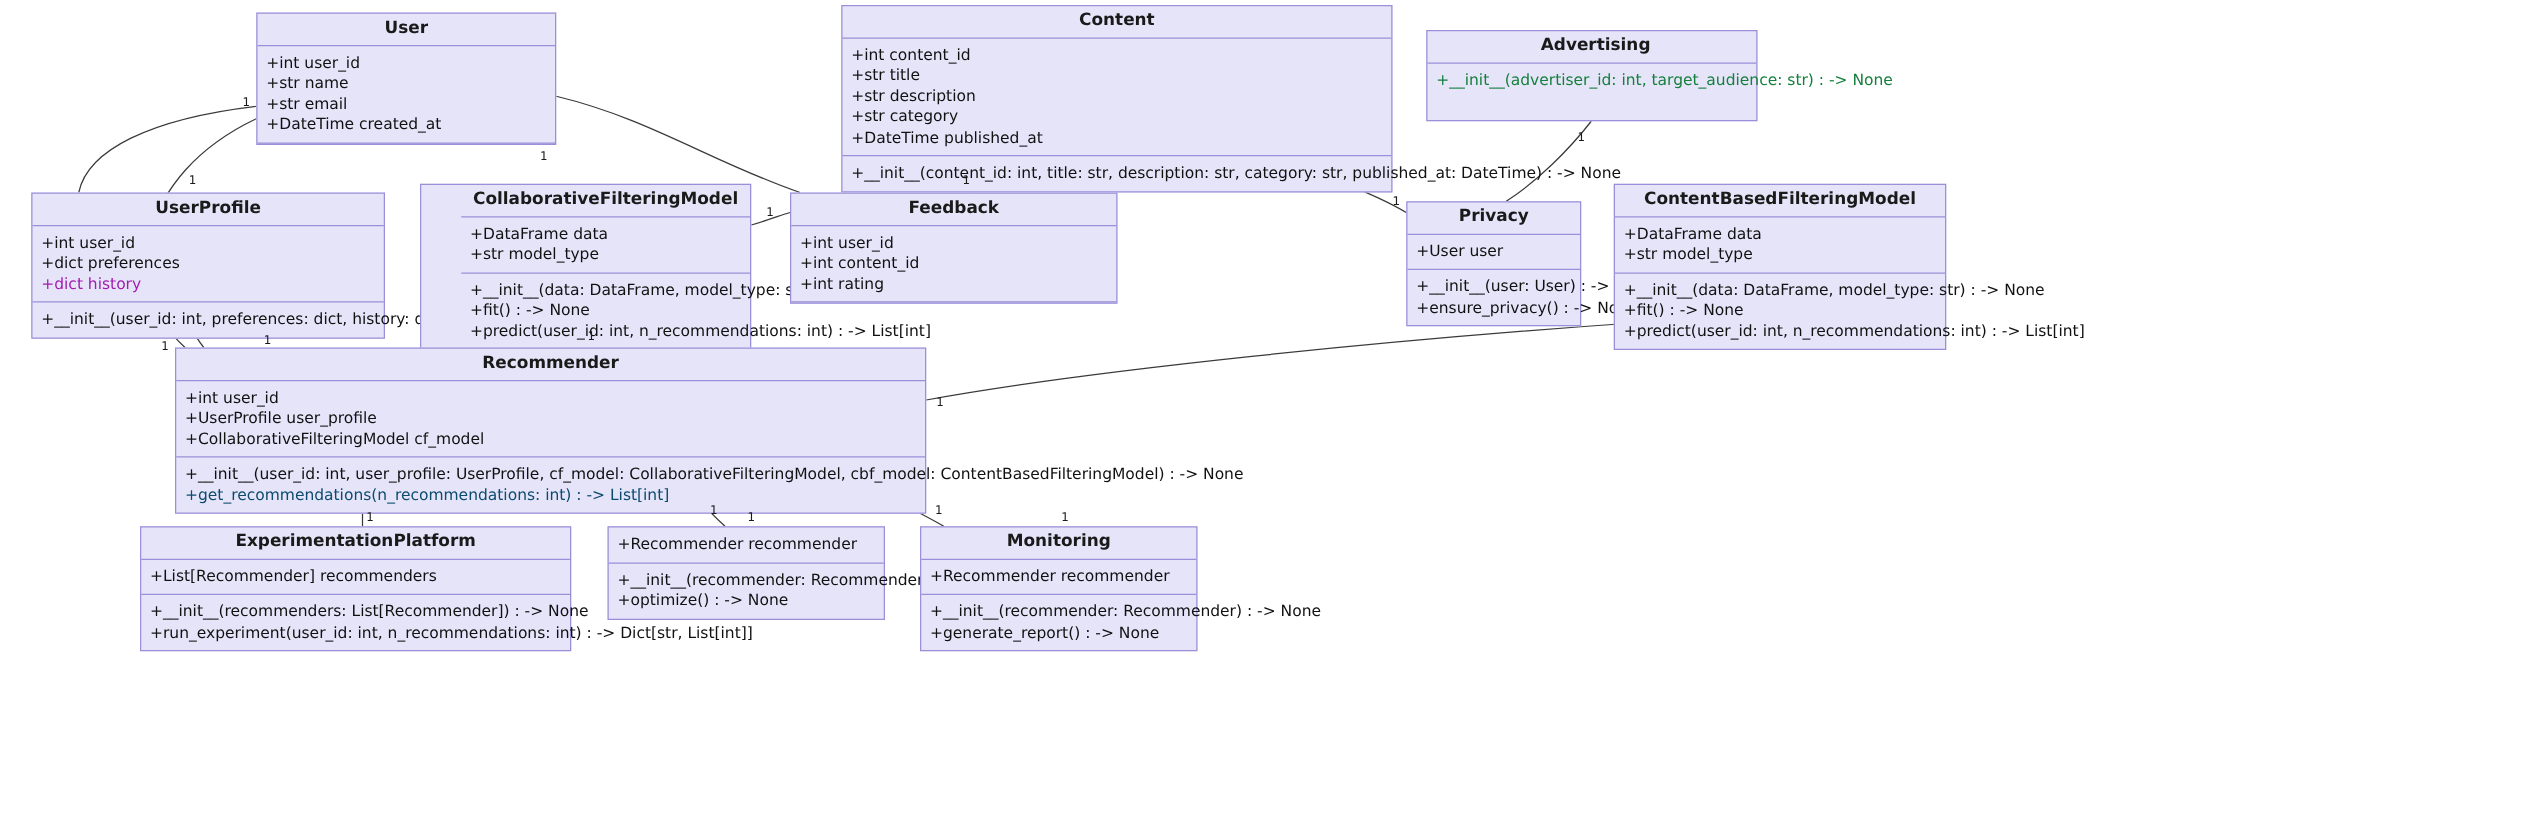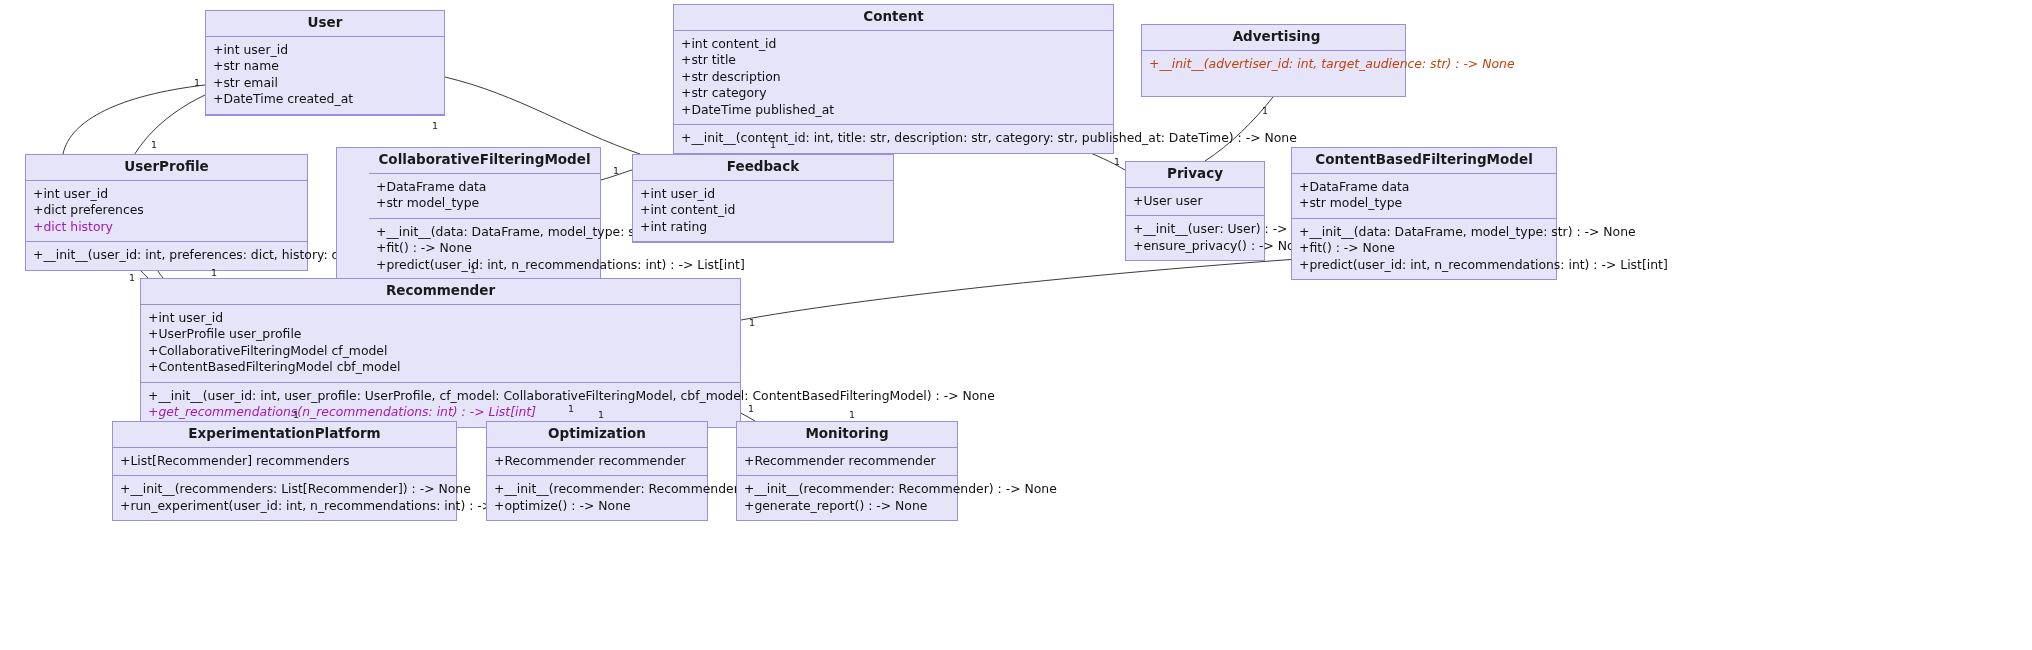--- a/index.html
+++ b/index.html
@@ -98,21 +98,21 @@
         <div class="uml-row" style="color: rgb(17, 17, 17);">+str category</div>
         <div class="uml-row" style="color: rgb(17, 17, 17);">+DateTime published_at</div>
       </div>
       <div class="uml-section uml-methods">
         <div class="uml-row" style="color: rgb(17, 17, 17);">+__init__(content_id: int, title: str, description: str, category: str, published_at: DateTime) : -&gt; None</div>
       </div>
     </div>
     <div class="uml-class" style="left: 1141px; top: 24px; width: 265px; min-height: 73px; background: rgb(230, 228, 249); border-color: rgb(154, 143, 216);">
       <div class="uml-title" style="border-bottom-color: rgb(154, 143, 216); padding-left: 12px;">Advertising</div>
       <div class="uml-section uml-methods">
-        <div class="uml-row" style="color: #c2410c; font-style: italic;">+__init__(advertiser_id: int, target_audience: str) : -&gt; None</div>
+        <div class="uml-row" style="color: #15803d;">+__init__(advertiser_id: int, target_audience: str) : -&gt; None</div>
       </div>
     </div>
     <div class="uml-class" style="left: 25px; top: 154px; width: 283px; min-height: 88px; background: rgb(230, 228, 249); border-color: rgb(154, 143, 216);">
       <div class="uml-title" style="border-bottom-color: rgb(154, 143, 216);">UserProfile</div>
       <div class="uml-section uml-attrs" style="border-bottom-color: rgb(154, 143, 216);">
         <div class="uml-row" style="color: rgb(17, 17, 17);">+int user_id</div>
         <div class="uml-row" style="color: rgb(17, 17, 17);">+dict preferences</div>
         <div class="uml-row" style="color: #a21caf;">+dict history</div>
       </div>
       <div class="uml-section uml-methods">
@@ -160,39 +160,37 @@
         <div class="uml-row" style="color: rgb(17, 17, 17);">+fit() : -&gt; None</div>
         <div class="uml-row" style="color: rgb(17, 17, 17);">+predict(user_id: int, n_recommendations: int) : -&gt; List[int]</div>
       </div>
     </div>
     <div class="uml-class" style="left: 140px; top: 278px; width: 601px; min-height: 113px; background: rgb(230, 228, 249); border-color: rgb(154, 143, 216);">
       <div class="uml-title" style="border-bottom-color: rgb(154, 143, 216);">Recommender</div>
       <div class="uml-section uml-attrs" style="border-bottom-color: rgb(154, 143, 216);">
         <div class="uml-row" style="color: rgb(17, 17, 17);">+int user_id</div>
         <div class="uml-row" style="color: rgb(17, 17, 17);">+UserProfile user_profile</div>
         <div class="uml-row" style="color: rgb(17, 17, 17);">+CollaborativeFilteringModel cf_model</div>
-        <div class="uml-row" style="color: rgb(17, 17, 17);">+ContentBasedFilteringModel cbf_model</div>
       </div>
       <div class="uml-section uml-methods">
         <div class="uml-row" style="color: rgb(17, 17, 17);">+__init__(user_id: int, user_profile: UserProfile, cf_model: CollaborativeFilteringModel, cbf_model: ContentBasedFilteringModel) : -&gt; None</div>
-        <div class="uml-row" style="color: #a21caf; font-style: italic;">+get_recommendations(n_recommendations: int) : -&gt; List[int]</div>
+        <div class="uml-row" style="color: #0c4a6e;">+get_recommendations(n_recommendations: int) : -&gt; List[int]</div>
       </div>
     </div>
     <div class="uml-class" style="left: 112px; top: 421px; width: 345px; min-height: 74px; background: rgb(230, 228, 249); border-color: rgb(154, 143, 216);">
       <div class="uml-title" style="border-bottom-color: rgb(154, 143, 216);">ExperimentationPlatform</div>
       <div class="uml-section uml-attrs" style="border-bottom-color: rgb(154, 143, 216);">
         <div class="uml-row" style="color: rgb(17, 17, 17);">+List[Recommender] recommenders</div>
       </div>
       <div class="uml-section uml-methods">
         <div class="uml-row" style="color: rgb(17, 17, 17);">+__init__(recommenders: List[Recommender]) : -&gt; None</div>
         <div class="uml-row" style="color: rgb(17, 17, 17);">+run_experiment(user_id: int, n_recommendations: int) : -&gt; Dict[str, List[int]]</div>
       </div>
     </div>
     <div class="uml-class" style="left: 486px; top: 421px; width: 222px; min-height: 74px; background: rgb(230, 228, 249); border-color: rgb(154, 143, 216);">
-      <div class="uml-title" style="border-bottom-color: rgb(154, 143, 216);">Optimization</div>
       <div class="uml-section uml-attrs" style="border-bottom-color: rgb(154, 143, 216);">
         <div class="uml-row" style="color: rgb(17, 17, 17);">+Recommender recommender</div>
       </div>
       <div class="uml-section uml-methods">
         <div class="uml-row" style="color: rgb(17, 17, 17);">+__init__(recommender: Recommender) : -&gt; None</div>
         <div class="uml-row" style="color: rgb(17, 17, 17);">+optimize() : -&gt; None</div>
       </div>
     </div>
     <div class="uml-class" style="left: 736px; top: 421px; width: 222px; min-height: 74px; background: rgb(230, 228, 249); border-color: rgb(154, 143, 216);">
       <div class="uml-title" style="border-bottom-color: rgb(154, 143, 216);">Monitoring</div>

